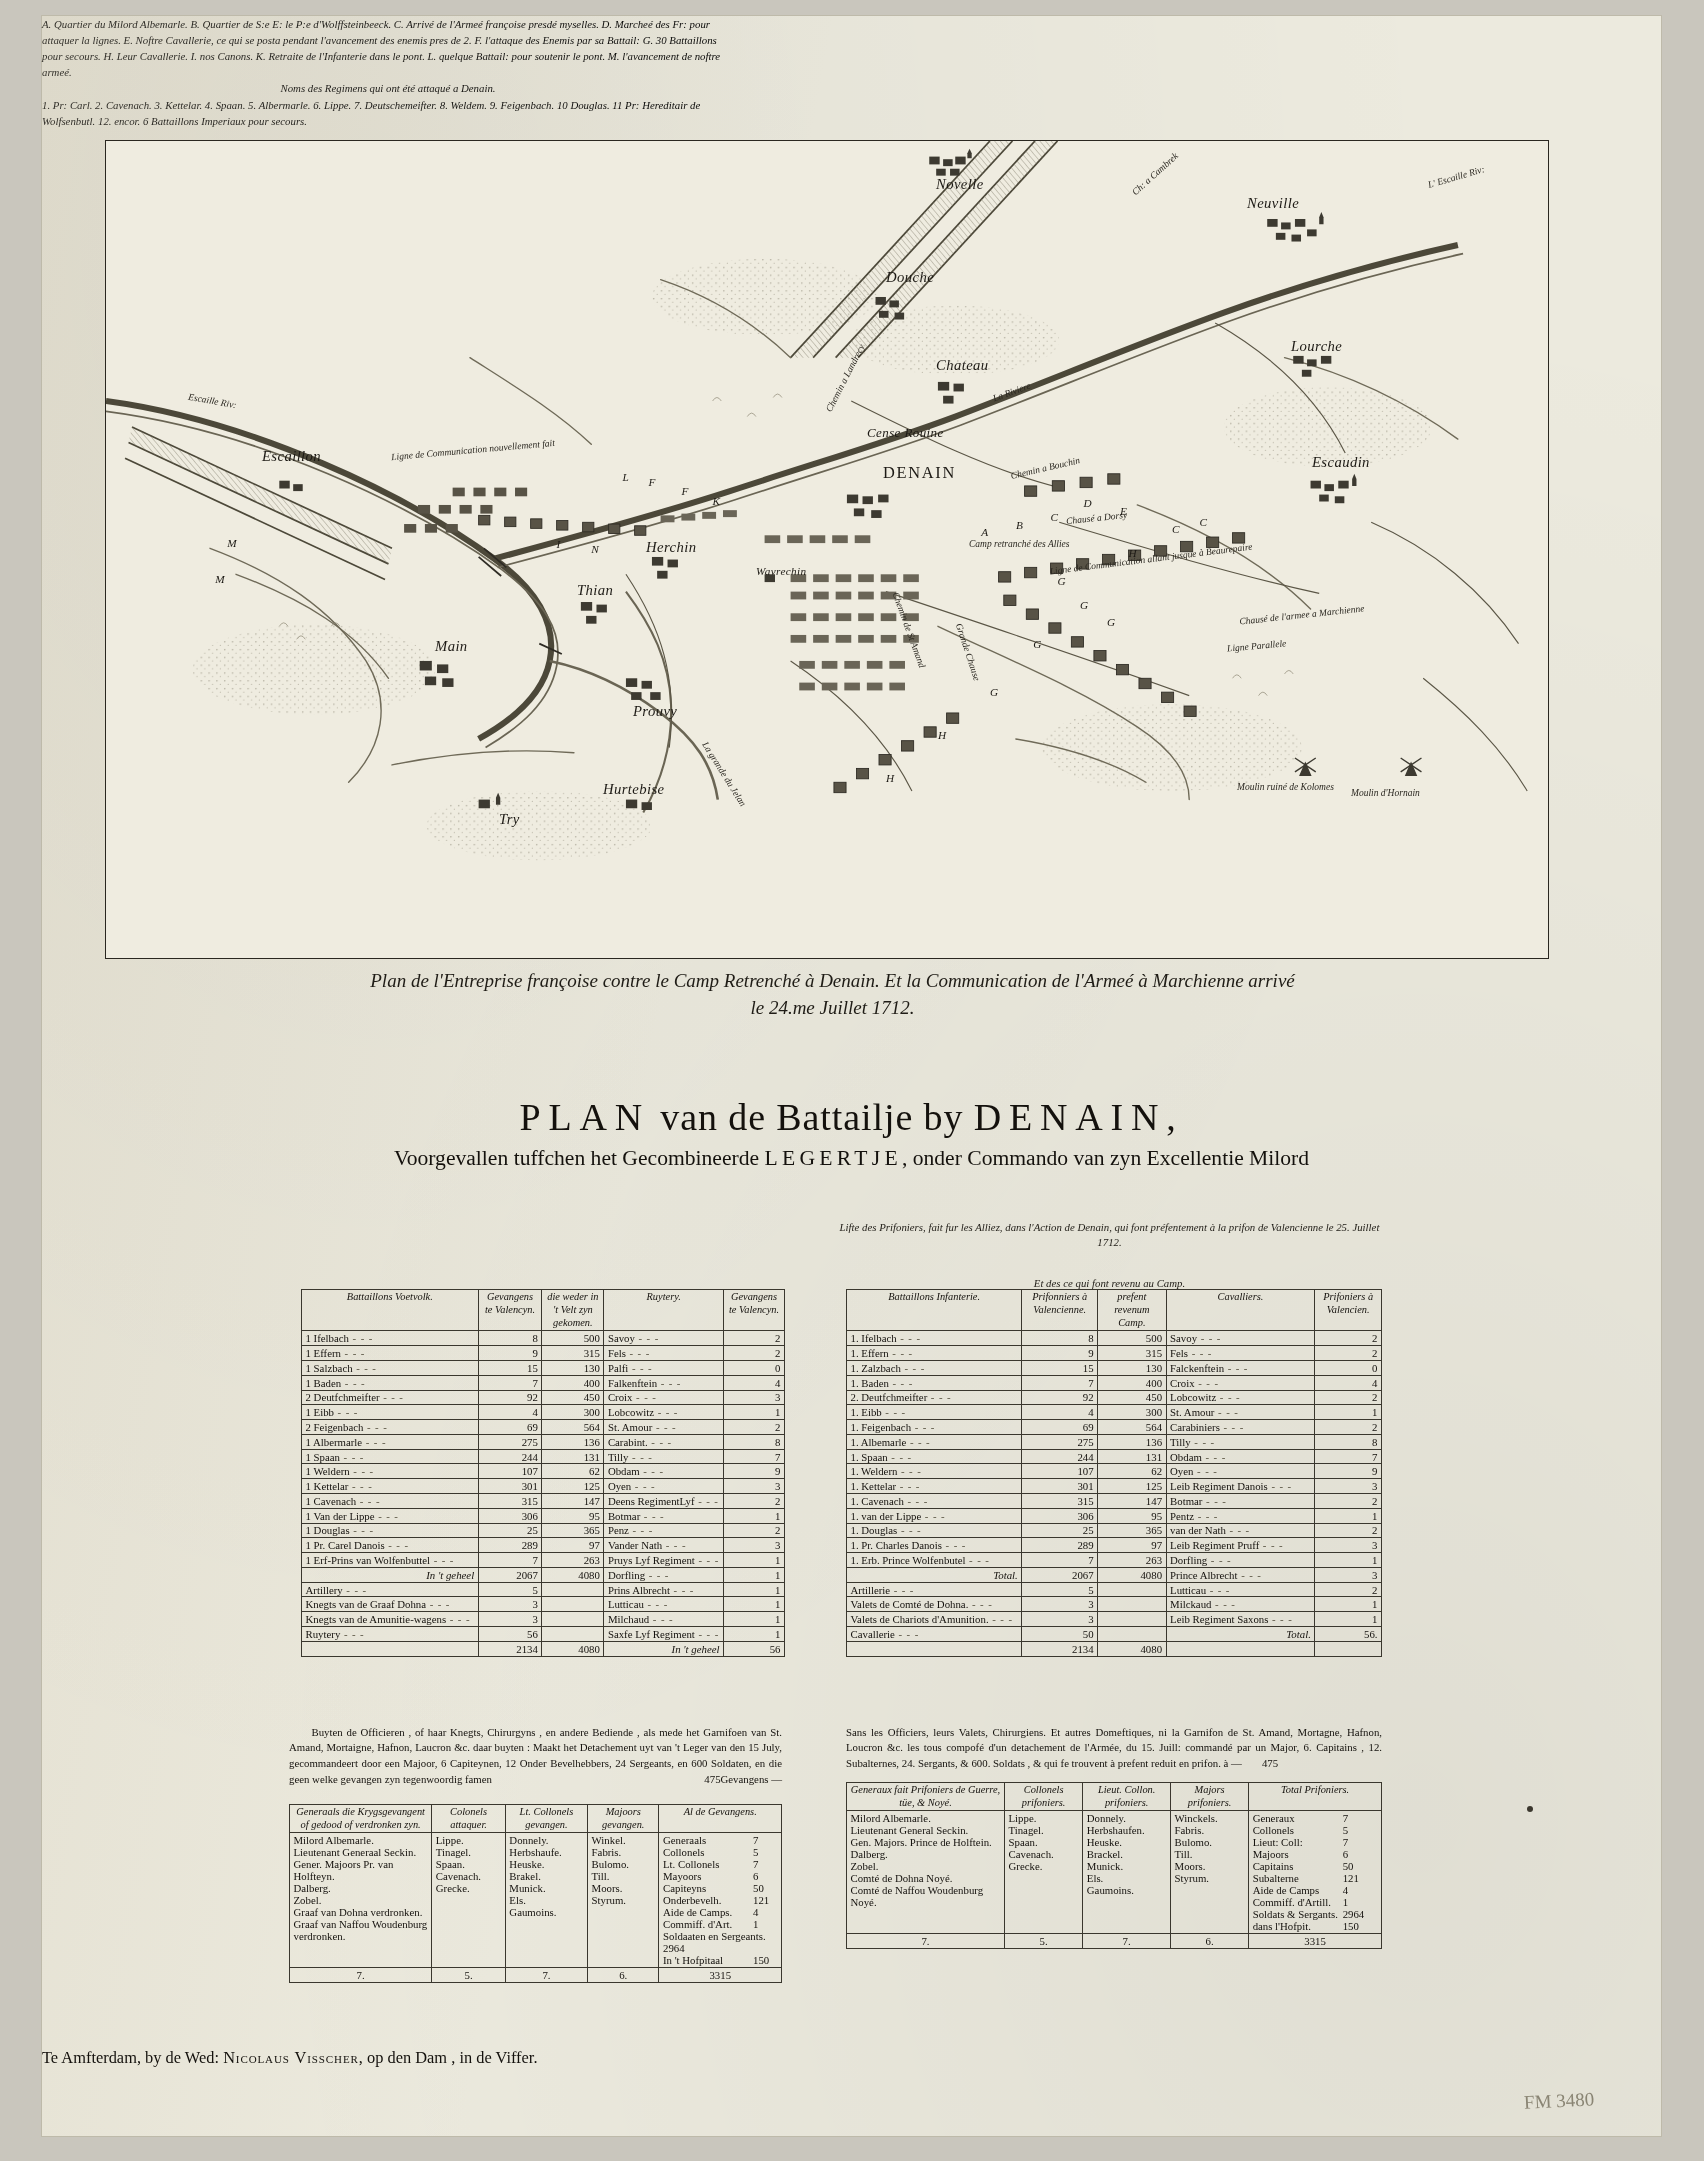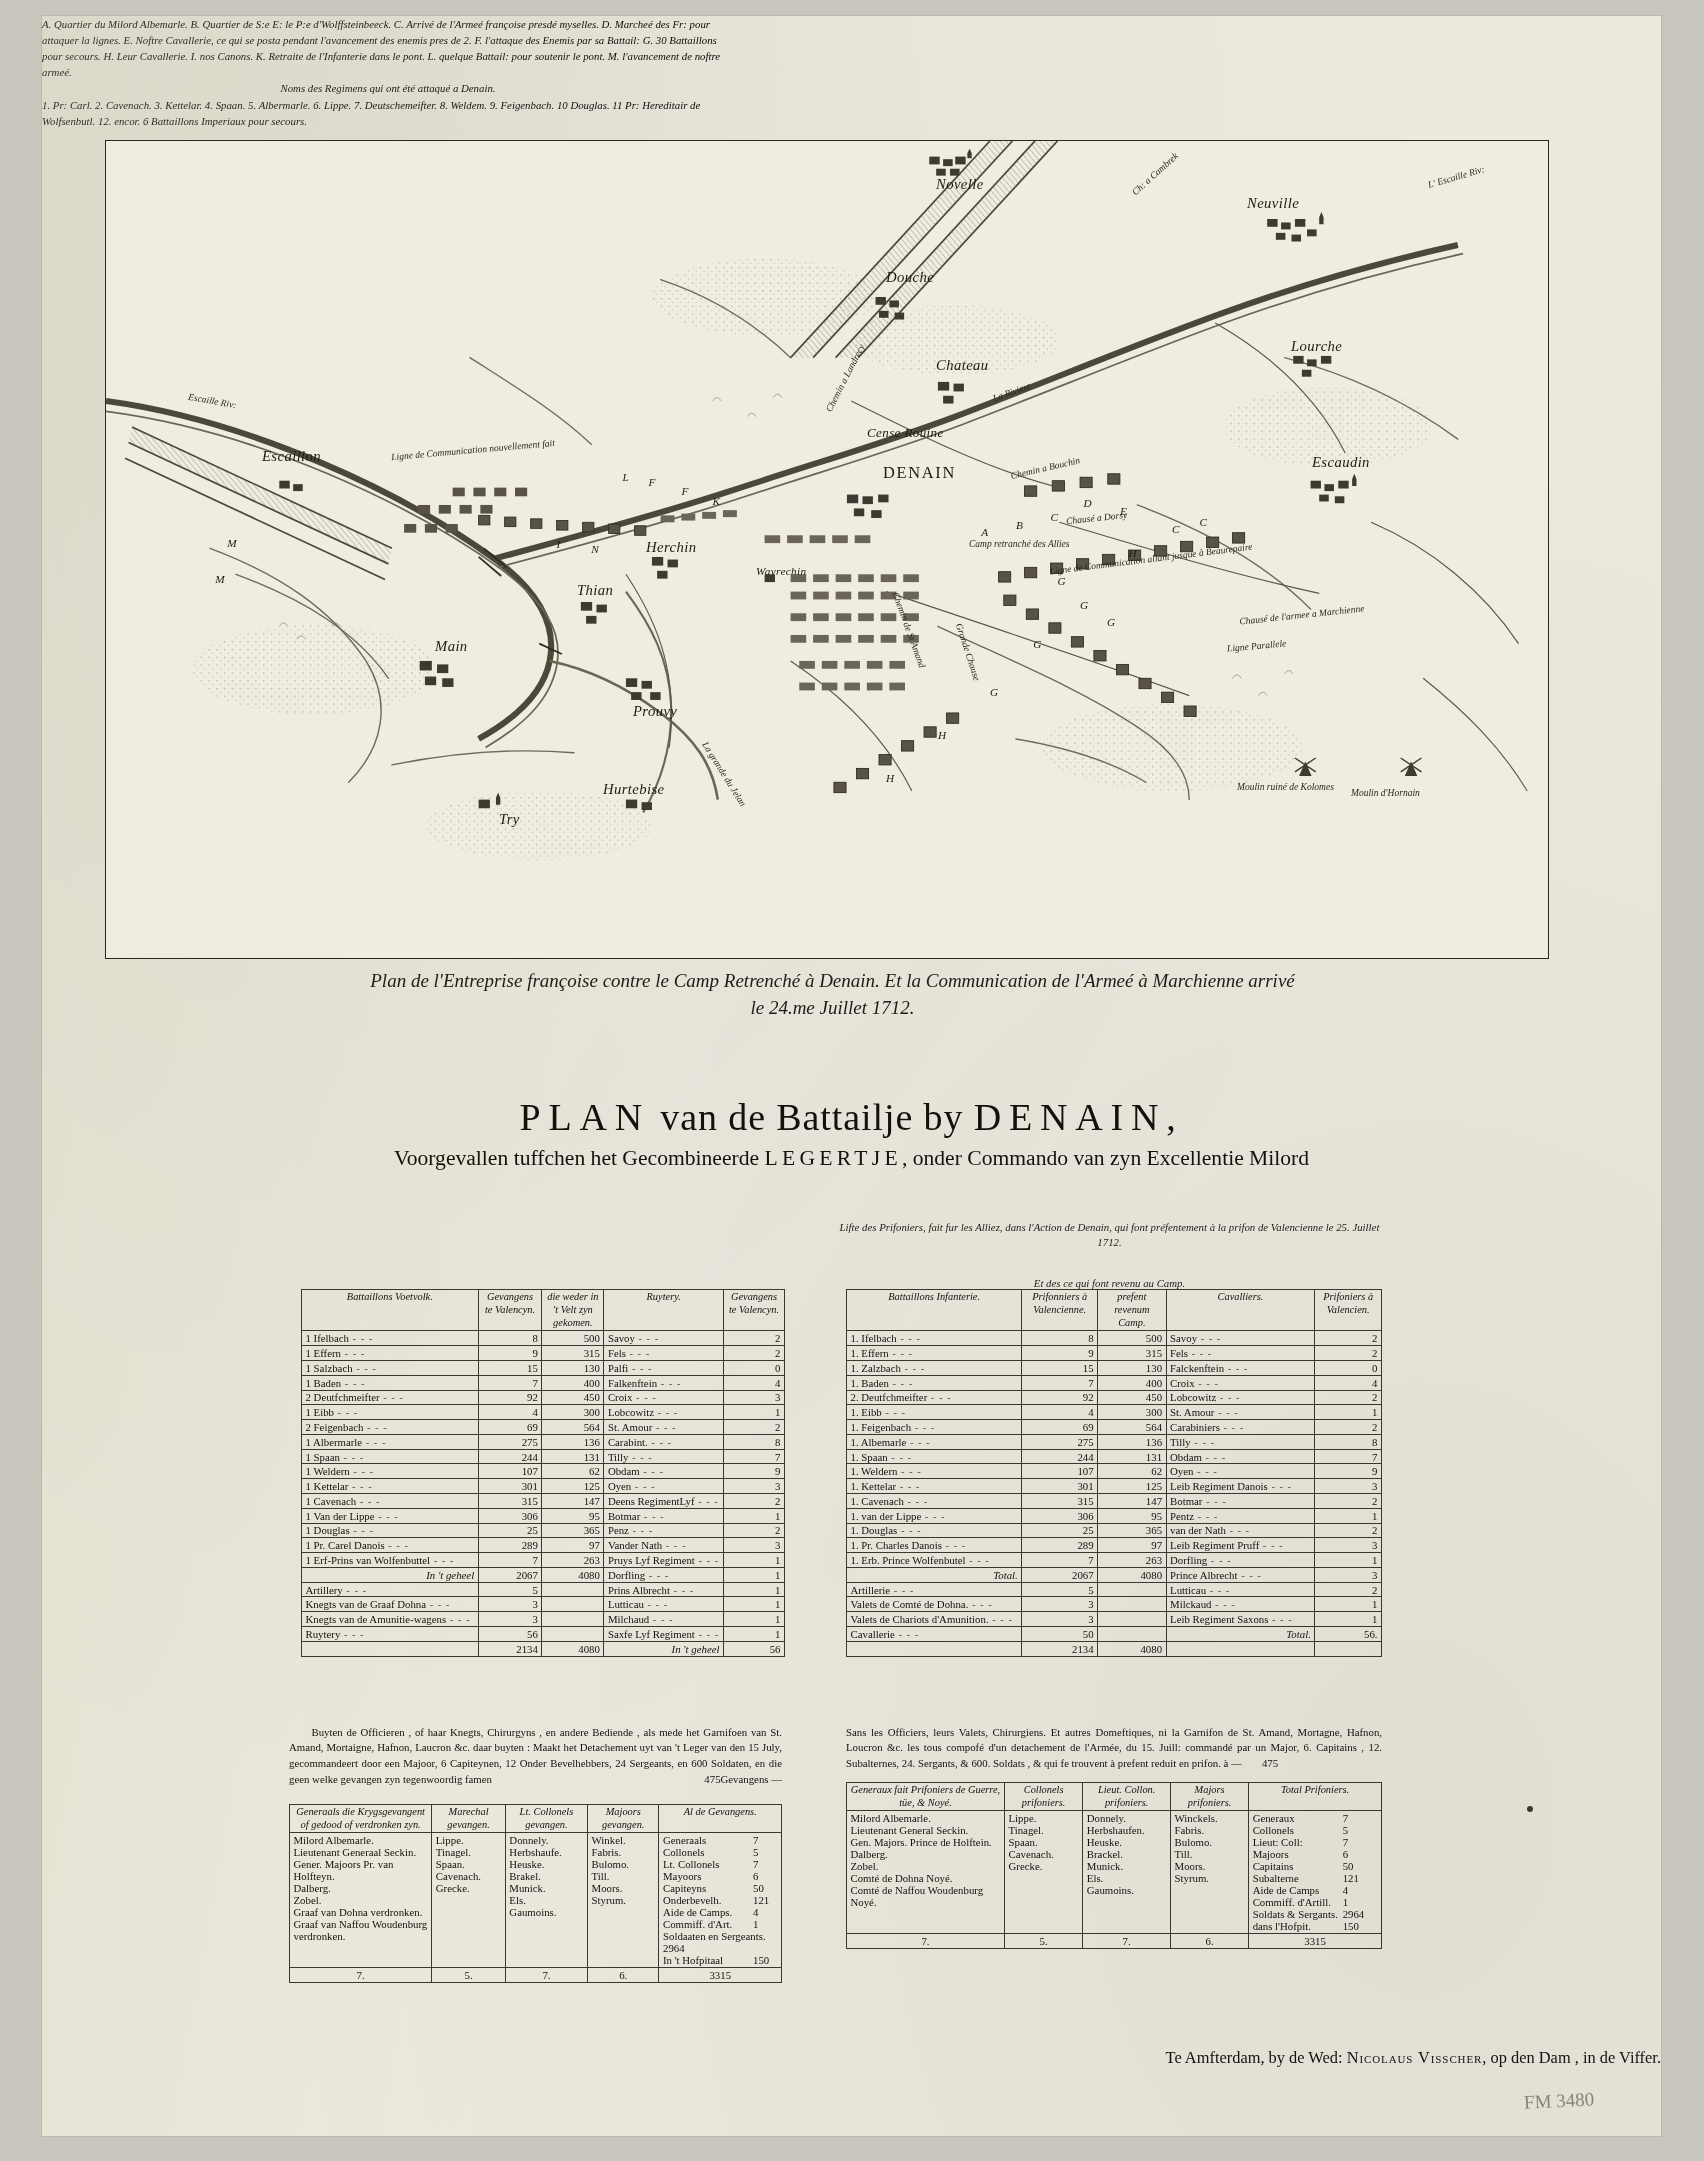--- a/index.html
+++ b/index.html
@@ -58,21 +58,21 @@
   }
   table.grid td,table.grid th{
     border:0.9px solid #3a372e;padding:0.9px 3.5px;vertical-align:top;font-weight:normal;
   }
   table.grid th{font-style:italic;text-align:center;font-size:10.4px;line-height:1.25;}
   .num{text-align:right;}
   .nm{white-space:nowrap;}
   .dots{color:#55503f;letter-spacing:0.9px;}
   .para{position:absolute;font-size:10.8px;line-height:1.45;color:#14110d;text-align:justify;}
   #imprint{
-    position:absolute;left:0;right:0;top:2032px;text-align:right;font-size:16.4px;color:#14110d;
+    position:absolute;left:0;right:0;top:2032px;text-align:left;font-size:16.4px;color:#14110d;
   }
   #imprint .sc{font-variant:small-caps;letter-spacing:0.9px;}
   #pencil{
     position:absolute;right:67px;bottom:24px;font-family:"Liberation Serif",serif;
     font-size:19px;color:#8a8574;transform:rotate(-3deg);
   }
   #dot1{position:absolute;right:128px;top:1790px;width:6px;height:6px;border-radius:50%;background:#3b372e;}
 </style>
 </head>
 <body>
@@ -848,21 +848,21 @@
   </div>
   <div class="para" style="left:804px;top:1709px;width:536px;">
     <span>Sans les Officiers, leurs Valets, Chirurgiens. Et autres Domeftiques, ni la Garnifon de St. Amand, Mortagne, Hafnon, Loucron &amp;c. les tous compofé d'un detachement de l'Armée, du 15. Juill: commandé par un Major, 6. Capitains , 12. Subalternes, 24. Sergants, &amp; 600. Soldats , &amp; qui fe trouvent à prefent reduit en prifon.  à  —</span>
     <span style="padding-left:17.3px">475</span>
   </div>
 
   <table class="grid" id="t-dgen" style="left:247px;top:1788px;width:493px;">
     <thead>
       <tr>
         <th style="width:152px">Generaals die Krygsgevangent of gedood of verdronken zyn.</th>
-        <th style="width:71px">Marechal gevangen.</th>
+        <th style="width:71px">Colonels attaquer.</th>
         <th style="width:80px">Lt. Collonels gevangen.</th>
         <th style="width:69px">Majoors gevangen.</th>
         <th style="width:121px">Al de Gevangens.</th>
       </tr>
     </thead>
     <tbody>
       <tr>
         <td id="c-dgen">
             <div>Milord Albemarle.</div>
             <div>Lieutenant Generaal Seckin.</div>

